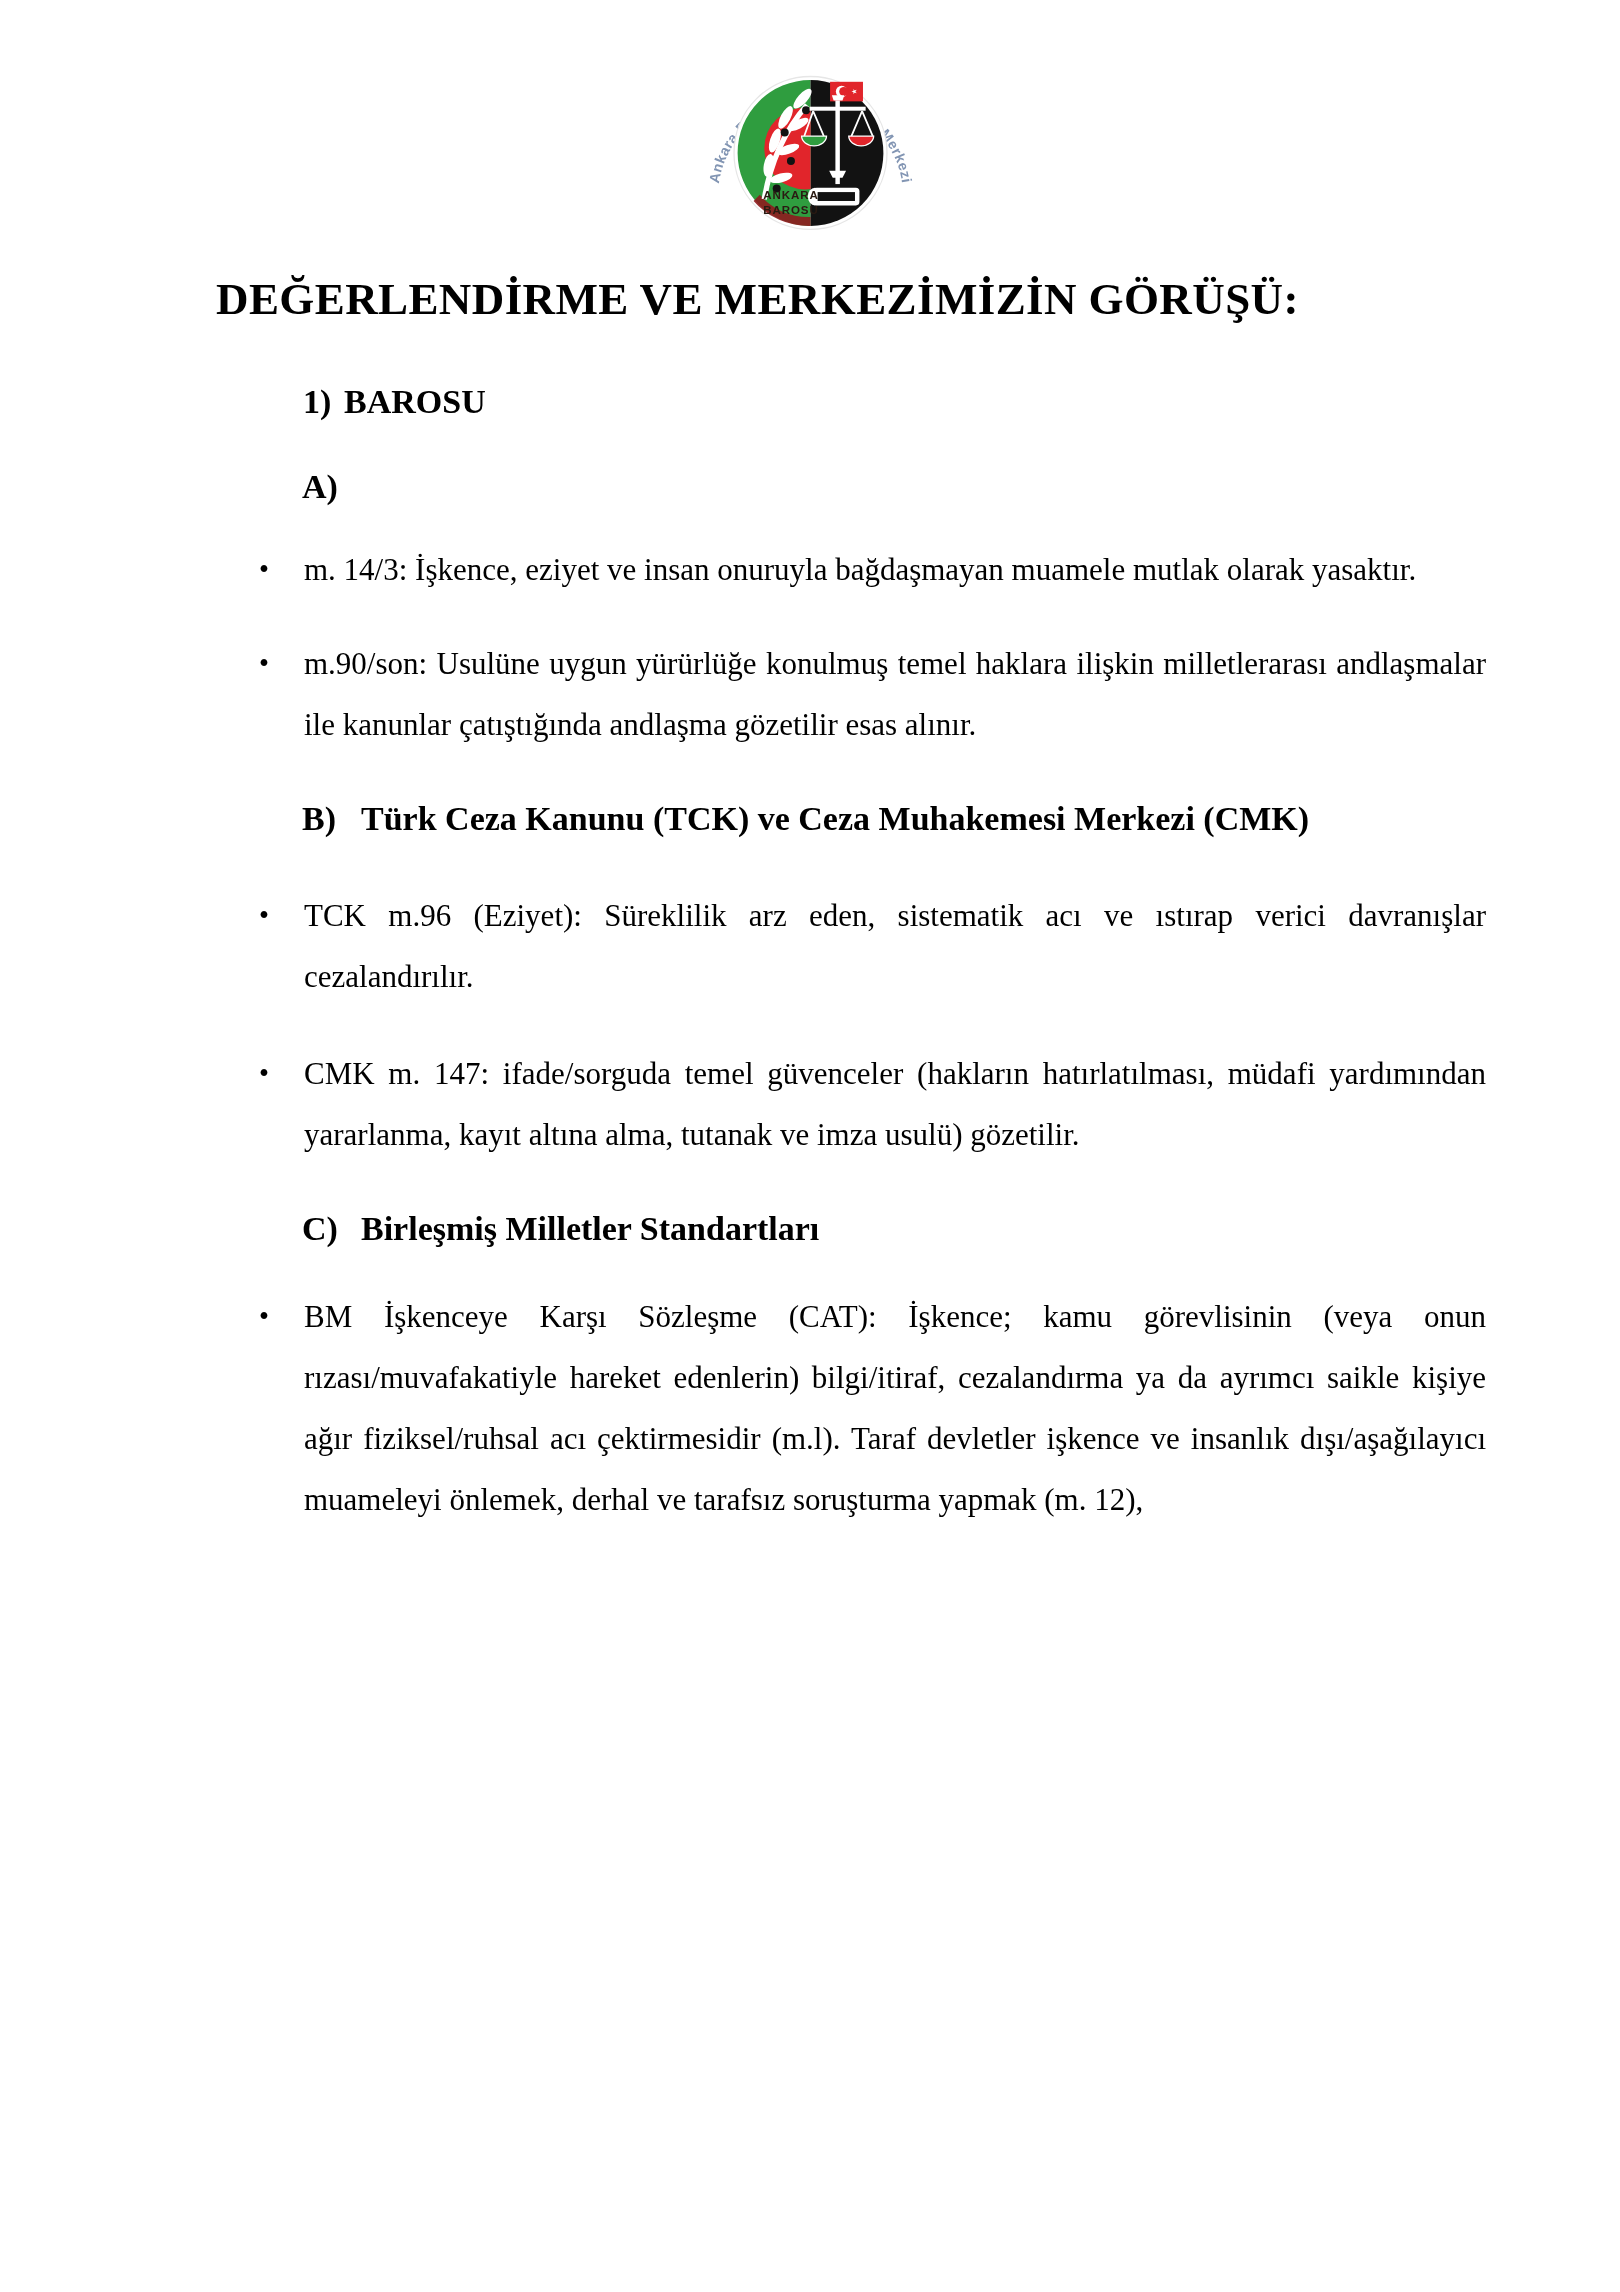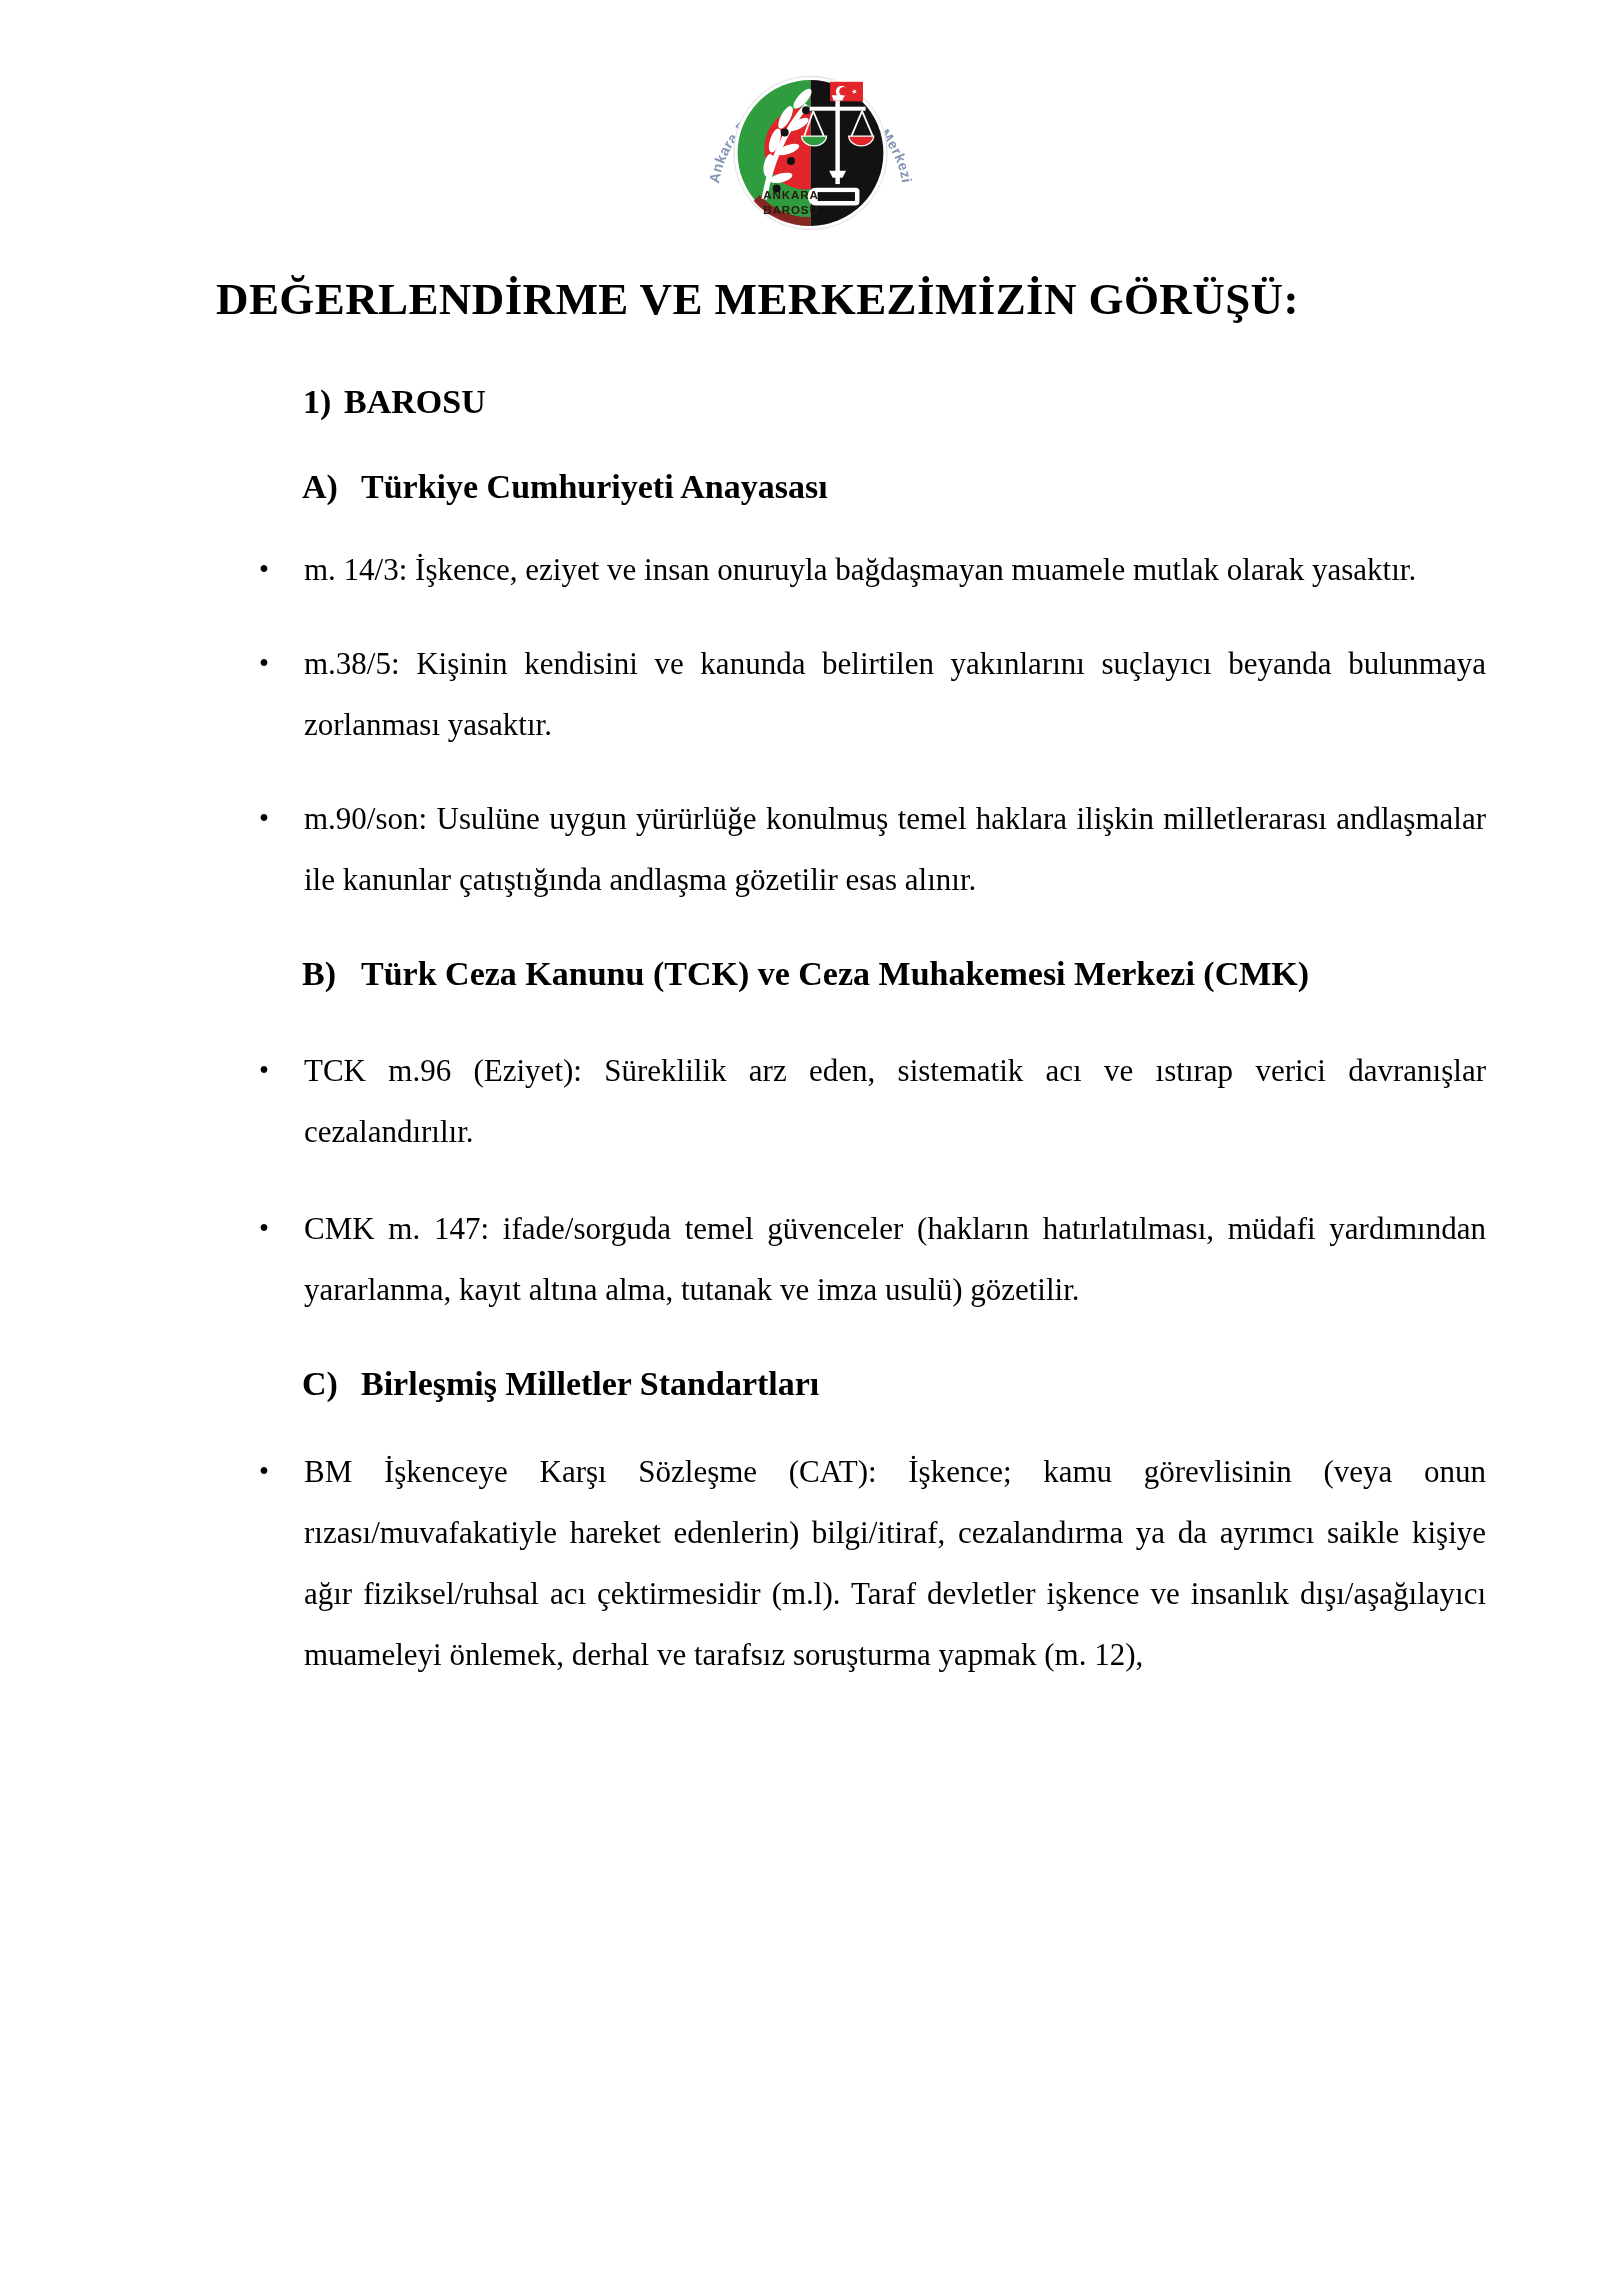--- a/index.html
+++ b/index.html
@@ -145,32 +145,27 @@
 
     <div class="doc-title">DEĞERLENDİRME VE MERKEZİMİZİN GÖRÜŞÜ:</div>
 
     <div class="heading h1 mt46">
       <span class="h-label">1)</span>
       <span>BAROSU</span>
     </div>
 
     <div class="heading h2 mt27">
       <span class="h-label">A)</span>
-      <span>Türkiye Cumhuriyeti Anayasası</span>
     </div>
 
     <div class="bullet mt25">
       <span class="dot"></span>
       <span>m. 14/3: İşkence, eziyet ve insan onuruyla bağdaşmayan muamele mutlak olarak yasaktır.</span>
     </div>
 
-    <div class="bullet mt37">
-      <span class="dot"></span>
-      <span>m.38/5: Kişinin kendisini ve kanunda belirtilen yakınlarını suçlayıcı beyanda bulunmaya zorlanması yasaktır.</span>
-    </div>
 
     <div class="bullet mt37">
       <span class="dot"></span>
       <span>m.90/son: Usulüne uygun yürürlüğe konulmuş temel haklara ilişkin milletlerarası andlaşmalar ile kanunlar çatıştığında andlaşma gözetilir esas alınır.</span>
     </div>
 
     <div class="heading h2 mt37">
       <span class="h-label">B)</span>
       <span>Türk Ceza Kanunu (TCK) ve Ceza Muhakemesi Merkezi (CMK)</span>
     </div>

